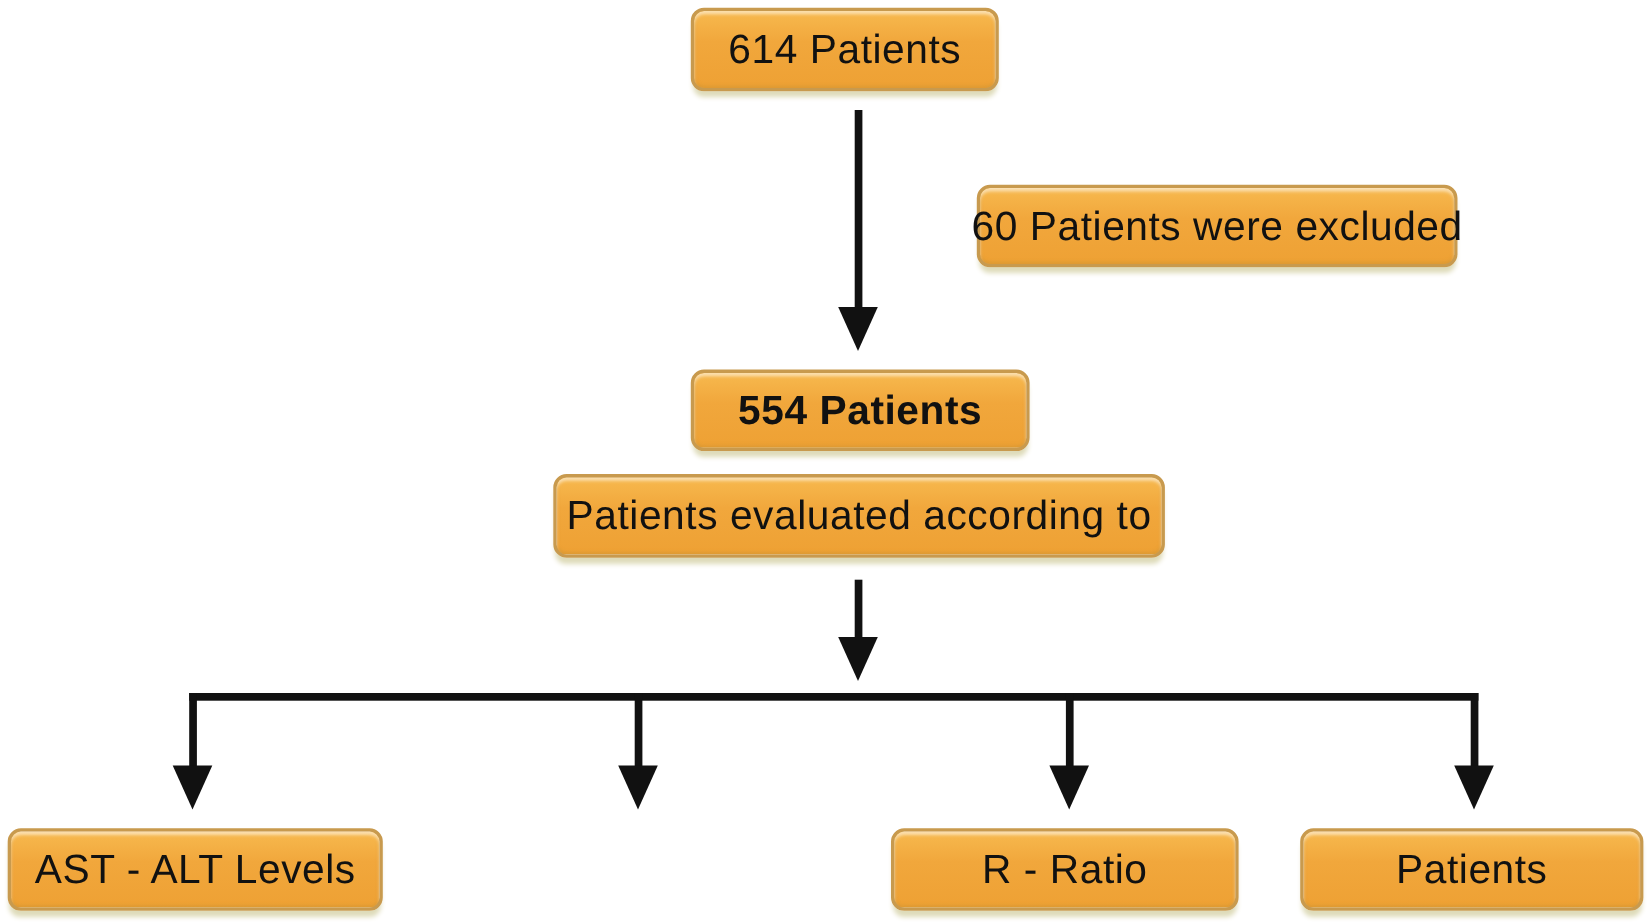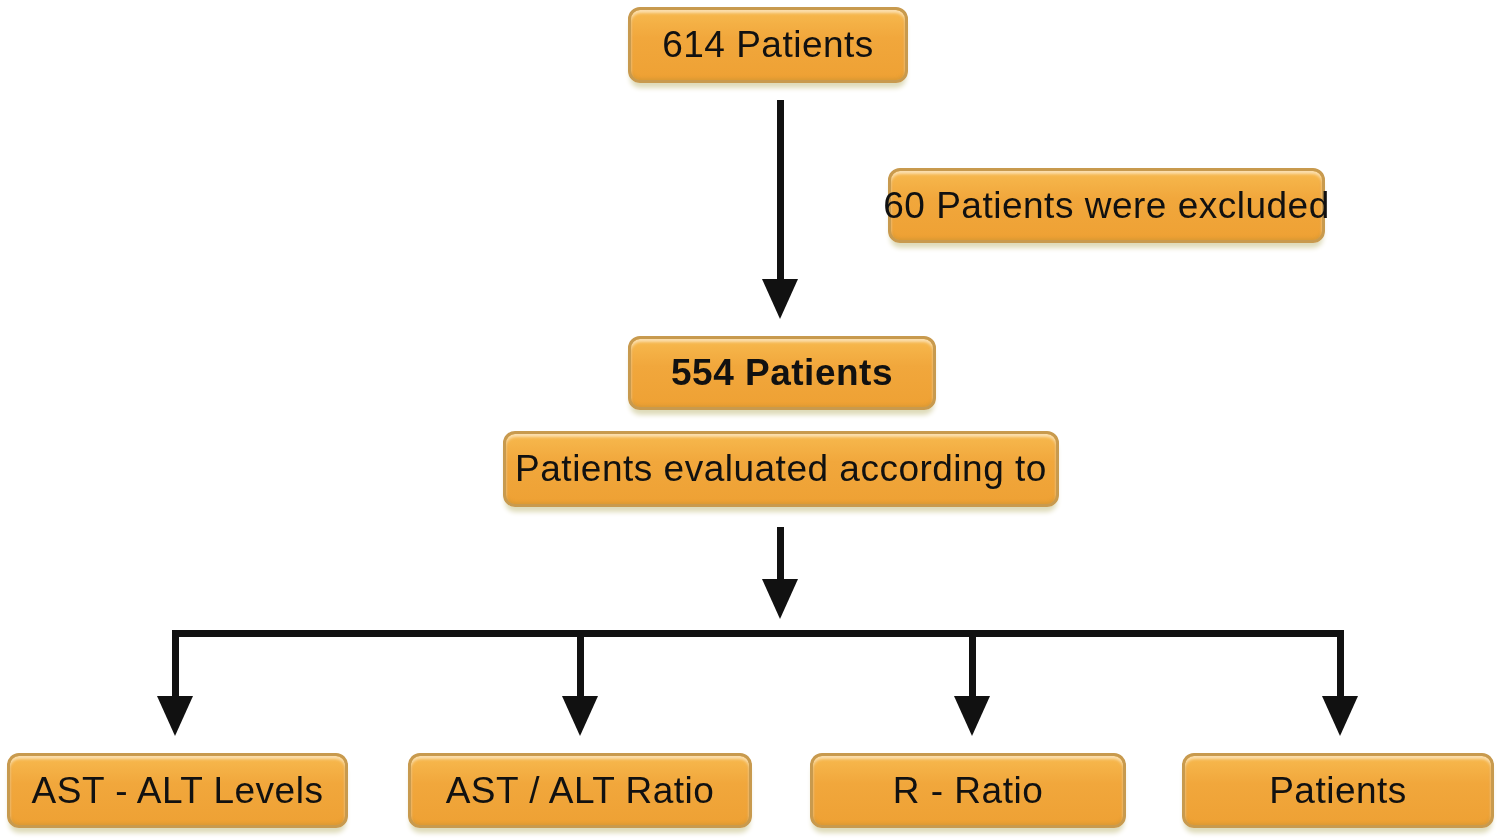--- a/index.html
+++ b/index.html
@@ -74,23 +74,20 @@
   </div>
 
   <div class="node" style="left:7px; top:753px; width:341px; height:75px;">
     <span>AST - ALT Levels</span>
   </div>
 
   <div class="node" style="left:503px; top:431px; width:556px; height:76px;">
     <span>Patients evaluated according to</span>
   </div>
 
-  <div class="node" style="left:408px; top:753px; width:344px; height:75px;">
-    <span>AST / ALT Ratio</span>
-  </div>
 
   <div class="node" style="left:810px; top:753px; width:316px; height:75px;">
     <span>R - Ratio</span>
   </div>
 
   <div class="node" style="left:1182px; top:753px; width:312px; height:75px;">
     <span>Patients</span>
   </div>
 
   <div class="vline" style="left:777px; top:100px; height:180px;"></div>

